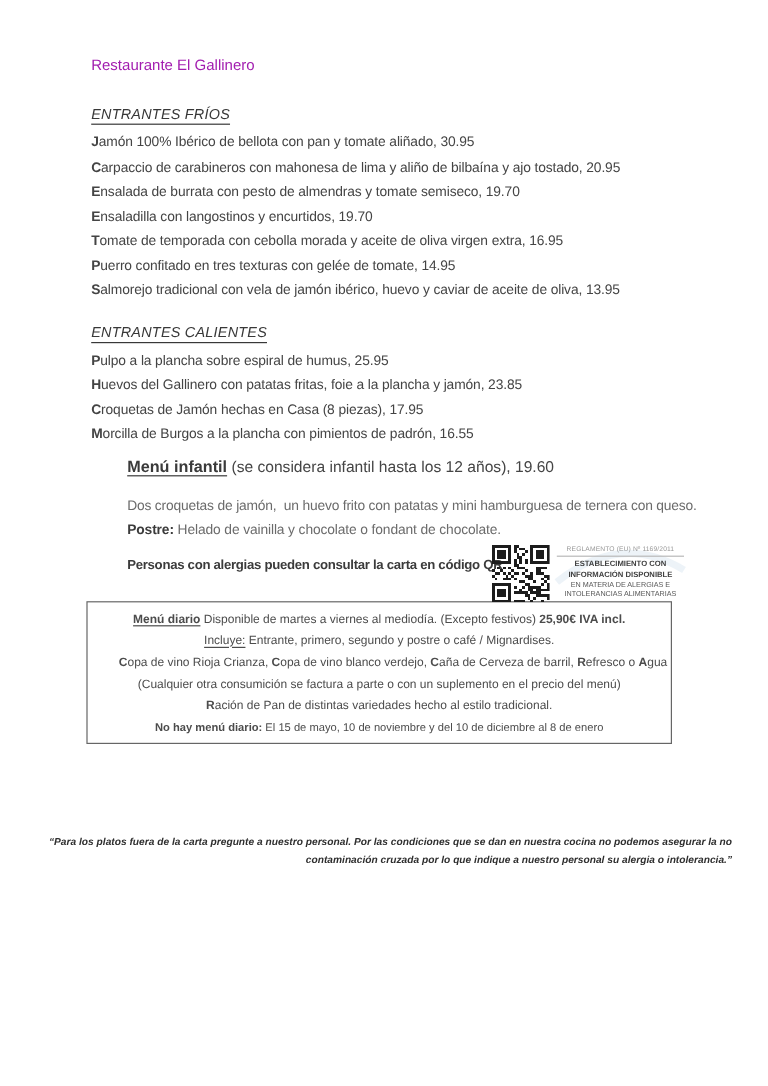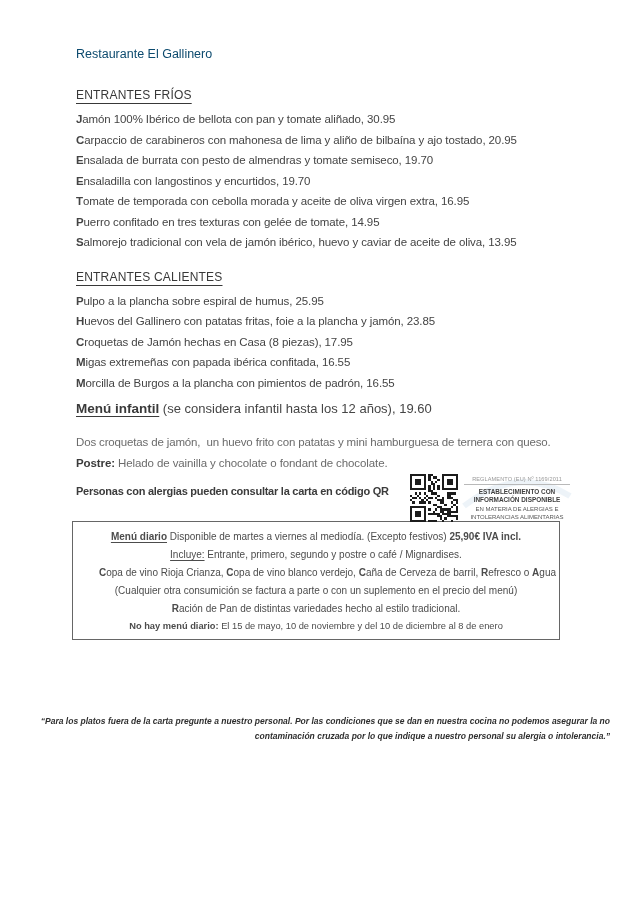--- a/index.html
+++ b/index.html
@@ -2,29 +2,29 @@
 <html><head>
 <meta charset="utf-8">
 <style>
   html,body{margin:0;padding:0;}
   body{
     width:640px;height:905px;background:#ffffff;overflow:hidden;
     font-family:"Liberation Sans","DejaVu Sans",sans-serif;
     color:#414141;-webkit-font-smoothing:antialiased;
   }
   .content{padding:47px 56px 0 76px;}
-  .title{font-size:12.5px;color:#0c4a6e;}
+  .title{font-size:12.5px;color:#a21caf;}
   .sec{margin-top:27px;}
   .sec.second{margin-top:17px;}
-  .sec-h{font-size:12px;color:#383838;letter-spacing:.2px;}
+  .sec-h{font-size:12px;color:#383838;letter-spacing:.2px;font-style:italic;}
   .sec-h .hd{text-decoration:underline;text-underline-offset:4px;text-decoration-thickness:1px;}
   .items{margin-top:7px;}
   .item{font-size:11.5px;line-height:20.5px;letter-spacing:-0.1px;white-space:nowrap;color:#444;}
   .item::first-letter{font-weight:700;}
-  .kids{position:relative;margin-top:7px;}
+  .kids{position:relative;margin-top:7px;margin-left:30px;}
   .kids-h{font-size:13px;line-height:17px;color:#454545;}
   .kids-title{font-weight:700;font-size:13.5px;text-decoration:underline;text-underline-offset:3px;color:#3a3a3a;}
   .kids-desc{margin-top:15px;font-size:11.5px;line-height:20.5px;letter-spacing:-0.15px;color:#6b6b6b;white-space:pre;}
   .kids-line{font-size:11.5px;line-height:20.5px;letter-spacing:-0.1px;color:#6b6b6b;white-space:pre;}
   .kids-line .lbl{color:#3b3b3b;font-weight:700;}
   .allergy{margin-top:12px;font-size:11px;font-weight:700;letter-spacing:-0.25px;color:#3b3b3b;white-space:nowrap;}
   .qr-wrap{position:absolute;top:74px;right:14px;display:flex;align-items:center;gap:6px;}
   .qr-svg{display:block;}
   .qr-text{width:106px;text-align:center;position:relative;}
   .wm{position:absolute;left:-4px;top:-4px;pointer-events:none;}
@@ -72,21 +72,20 @@
     <div class="sec-h"><span class="hd">ENTRANTES CALIENTES</span></div>
     <div class="items">
 
         <div class="item"><span>Pulpo a la plancha sobre espiral de humus</span><span>, </span><span>25.95</span></div>
 
         <div class="item"><span>Huevos del Gallinero con patatas fritas, foie a la plancha y jamón</span><span>, </span><span>23.85</span></div>
 
 
         <div class="item"><span>Croquetas de Jamón hechas en Casa (8 piezas)</span><span>, </span><span>17.95</span></div>
 
-        <div class="item"><span>Migas extremeñas con papada ibérica confitada</span><span>, </span><span>16.55</span></div>
 
         <div class="item"><span>Morcilla de Burgos a la plancha con pimientos de padrón</span><span>, </span><span>16.55</span></div>
       </div>
   </div>
 
   <div class="kids">
     <div class="kids-h"><span class="kids-title">Menú infantil</span><span> (se considera infantil hasta los 12 años), 19.60</span></div>
     <div class="kids-desc">Dos croquetas de jamón,  un huevo frito con patatas y mini hamburguesa de ternera con queso.</div>
     <div class="kids-line"><span class="lbl">Postre:</span><span> Helado de vainilla y chocolate o fondant de chocolate.</span></div>
     <div class="allergy">Personas con alergias pueden consultar la carta en código QR</div>

